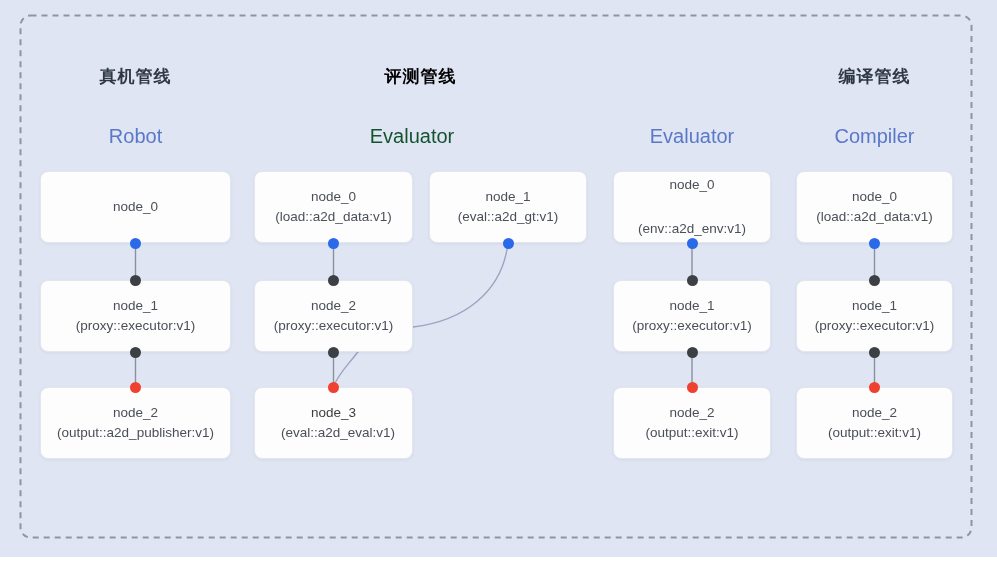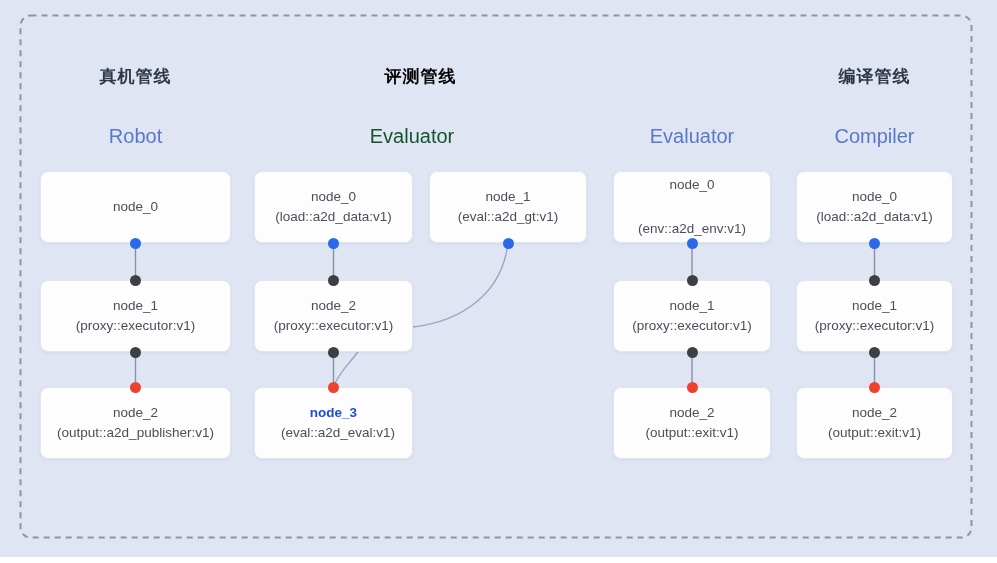--- a/index.html
+++ b/index.html
@@ -90,21 +90,21 @@
     </div>
     <div class="node-box" style="left: 429px; top: 171px; width: 158px; height: 72px; background: rgb(253, 253, 254); border-color: rgb(227, 230, 237);">
       <span class="node-label" style="color: rgb(75, 79, 88);">node_1</span>
       <span class="node-sub" style="color: rgb(75, 79, 88);">(eval::a2d_gt:v1)</span>
     </div>
     <div class="node-box" style="left: 254px; top: 280px; width: 159px; height: 72px; background: rgb(253, 253, 254); border-color: rgb(227, 230, 237);">
       <span class="node-label" style="color: rgb(75, 79, 88);">node_2</span>
       <span class="node-sub" style="color: rgb(75, 79, 88);">(proxy::executor:v1)</span>
     </div>
     <div class="node-box" style="left: 254px; top: 387px; width: 159px; height: 72px; background: rgb(253, 253, 254); border-color: rgb(227, 230, 237);">
-      <span class="node-label" style="color: #1d4ed8; font-weight: bold;">node_3</span>
+      <span class="node-label" style="color: #404040;">node_3</span>
       <span class="node-sub" style="color: rgb(75, 79, 88); margin-left: 9px;">(eval::a2d_eval:v1)</span>
     </div>
     <div class="dot" style="left: 328px; top: 237.5px; background: rgb(42, 106, 232);"></div>
     <div class="dot" style="left: 502.5px; top: 237.5px; background: rgb(42, 106, 232);"></div>
     <div class="dot" style="left: 328px; top: 274.5px; background: rgb(60, 64, 69);"></div>
     <div class="dot" style="left: 328px; top: 346.5px; background: rgb(60, 64, 69);"></div>
     <div class="dot" style="left: 328px; top: 381.5px; background: rgb(239, 65, 48);"></div>
     <div class="title-en" style="left: 692px; top: 136px; color: rgb(90, 120, 200);">Evaluator</div>
     <div class="node-box" style="left: 613px; top: 171px; width: 158px; height: 72px; background: rgb(253, 253, 254); border-color: rgb(227, 230, 237);">
       <span class="node-label" style="color: rgb(75, 79, 88);">node_0</span>

